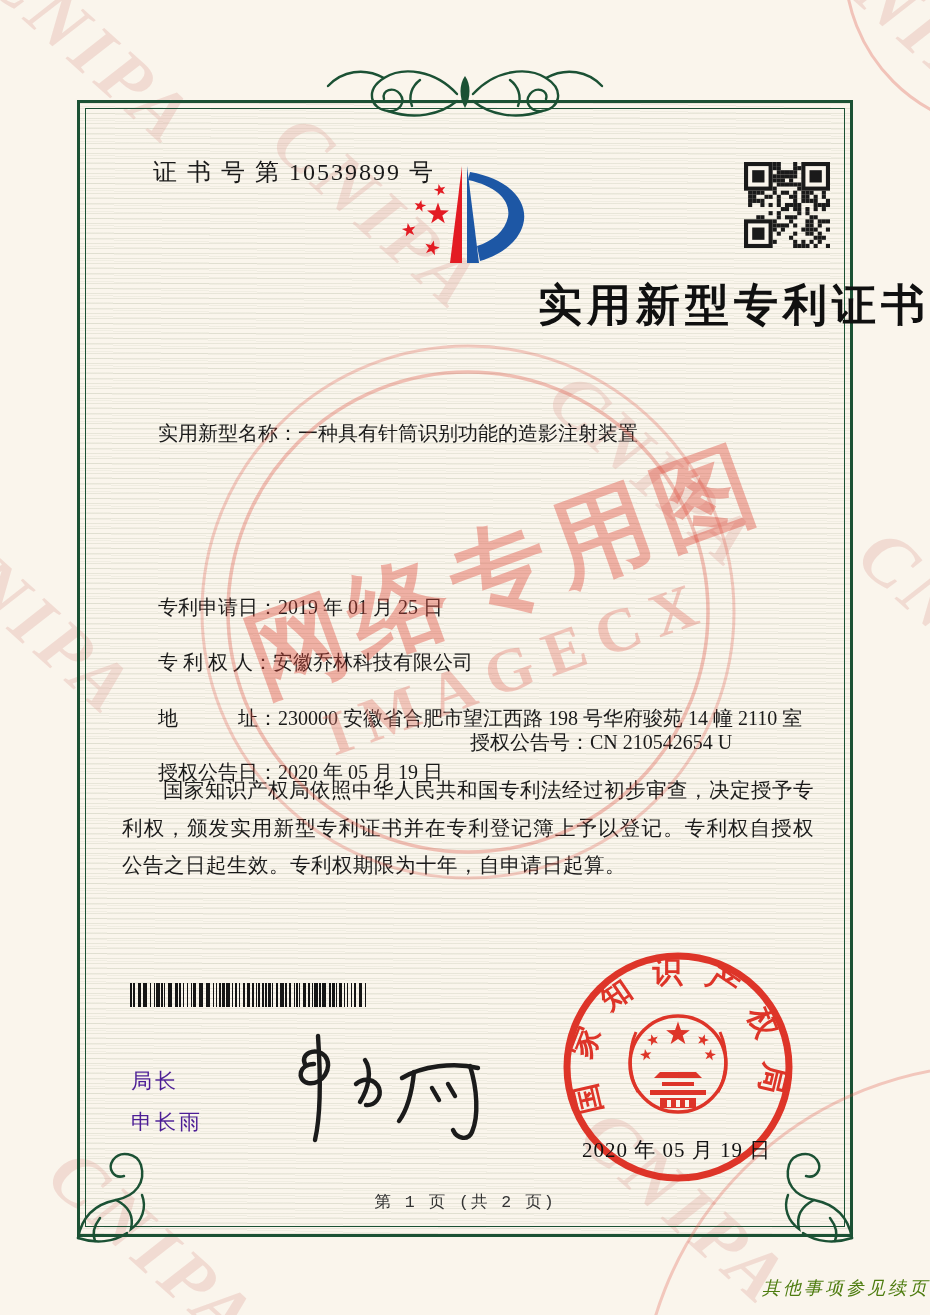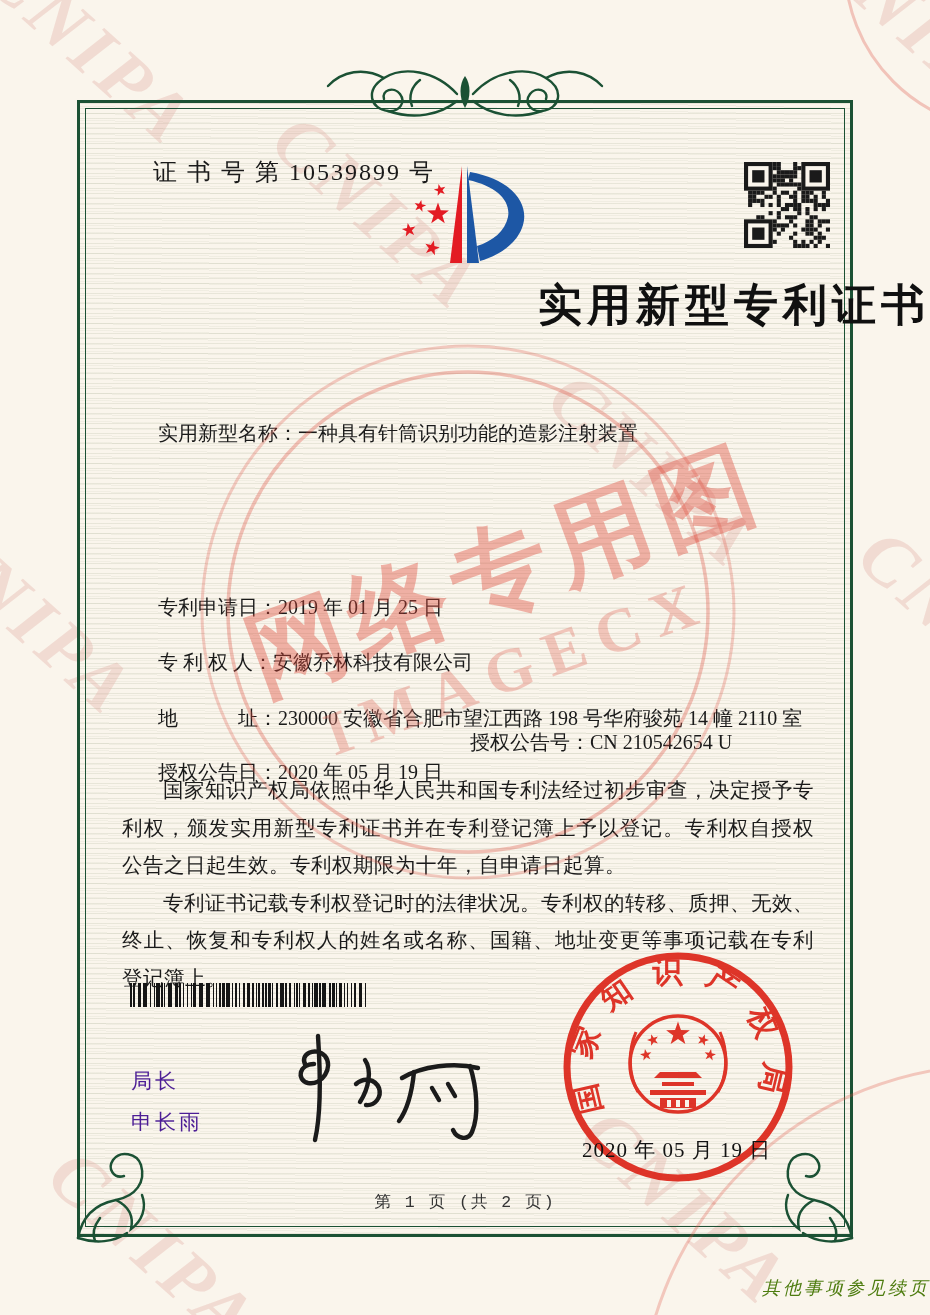--- a/index.html
+++ b/index.html
@@ -292,21 +292,20 @@
     <div class="field" style="top:673px">
       <span class="flabel">地　　　址：</span><span>230000 安徽省合肥市望江西路 198 号华府骏苑 14 幢 2110 室</span>
     </div>
     <div class="field" style="top:727px">
       <span class="flabel">授权公告日：</span><span>2020 年 05 月 19 日</span>
       <span class="fpair2"><span>授权公告号：</span><span>CN 210542654 U</span></span>
     </div>
 
     <div class="body-text">
       <p>国家知识产权局依照中华人民共和国专利法经过初步审查，决定授予专利权，颁发实用新型专利证书并在专利登记簿上予以登记。专利权自授权公告之日起生效。专利权期限为十年，自申请日起算。</p>
-      <p>专利证书记载专利权登记时的法律状况。专利权的转移、质押、无效、终止、恢复和专利权人的姓名或名称、国籍、地址变更等事项记载在专利登记簿上。</p>
     </div>
 
     <svg class="barcode" width="240" height="24" viewBox="0 0 240 24">
         <rect x="0" y="0" width="2" height="24" fill="#151515"></rect>
         <rect x="3" y="0" width="2" height="24" fill="#151515"></rect>
         <rect x="8" y="0" width="3" height="24" fill="#151515"></rect>
         <rect x="13" y="0" width="4" height="24" fill="#151515"></rect>
         <rect x="20" y="0" width="1" height="24" fill="#151515"></rect>
         <rect x="24" y="0" width="1" height="24" fill="#151515"></rect>
         <rect x="26" y="0" width="4" height="24" fill="#151515"></rect>

